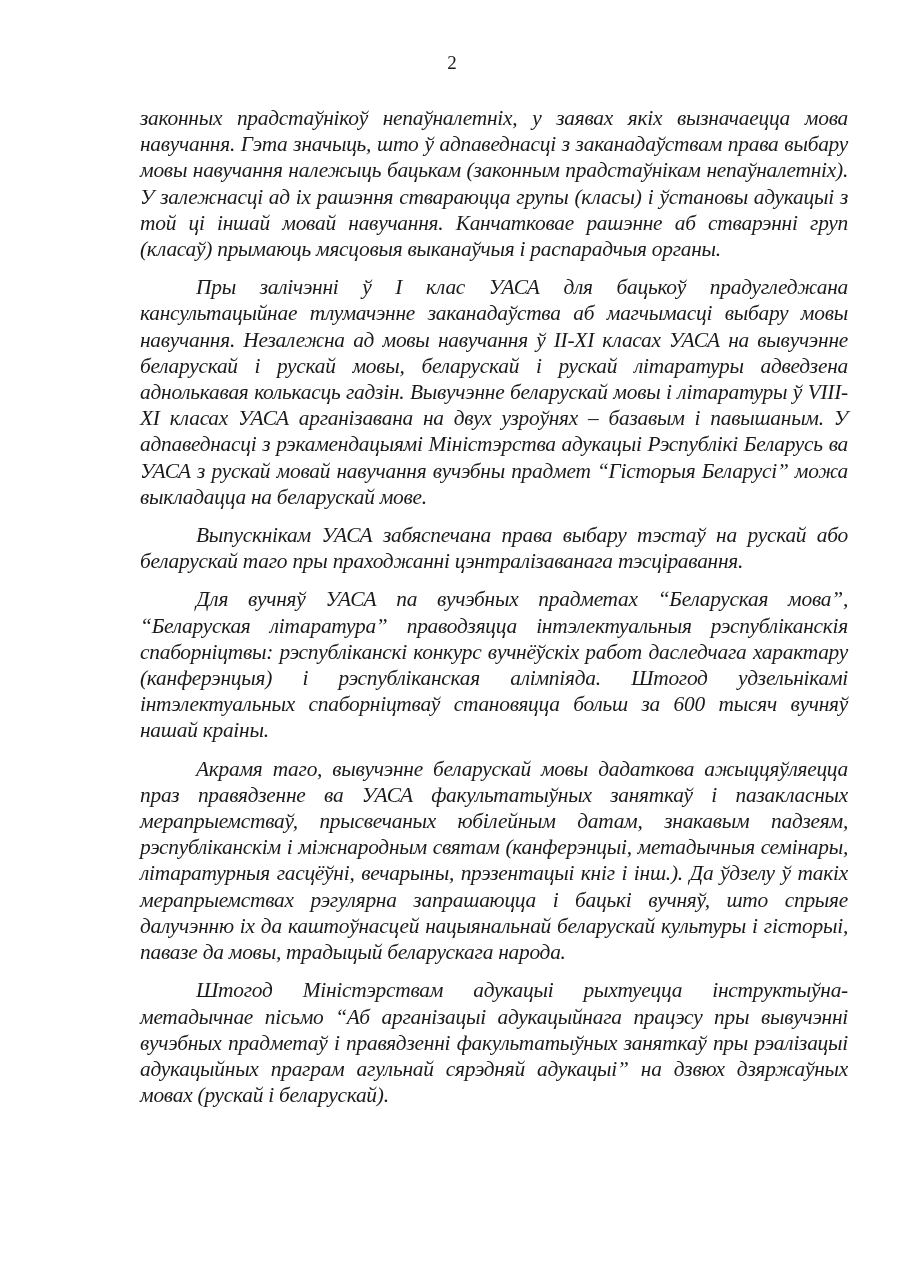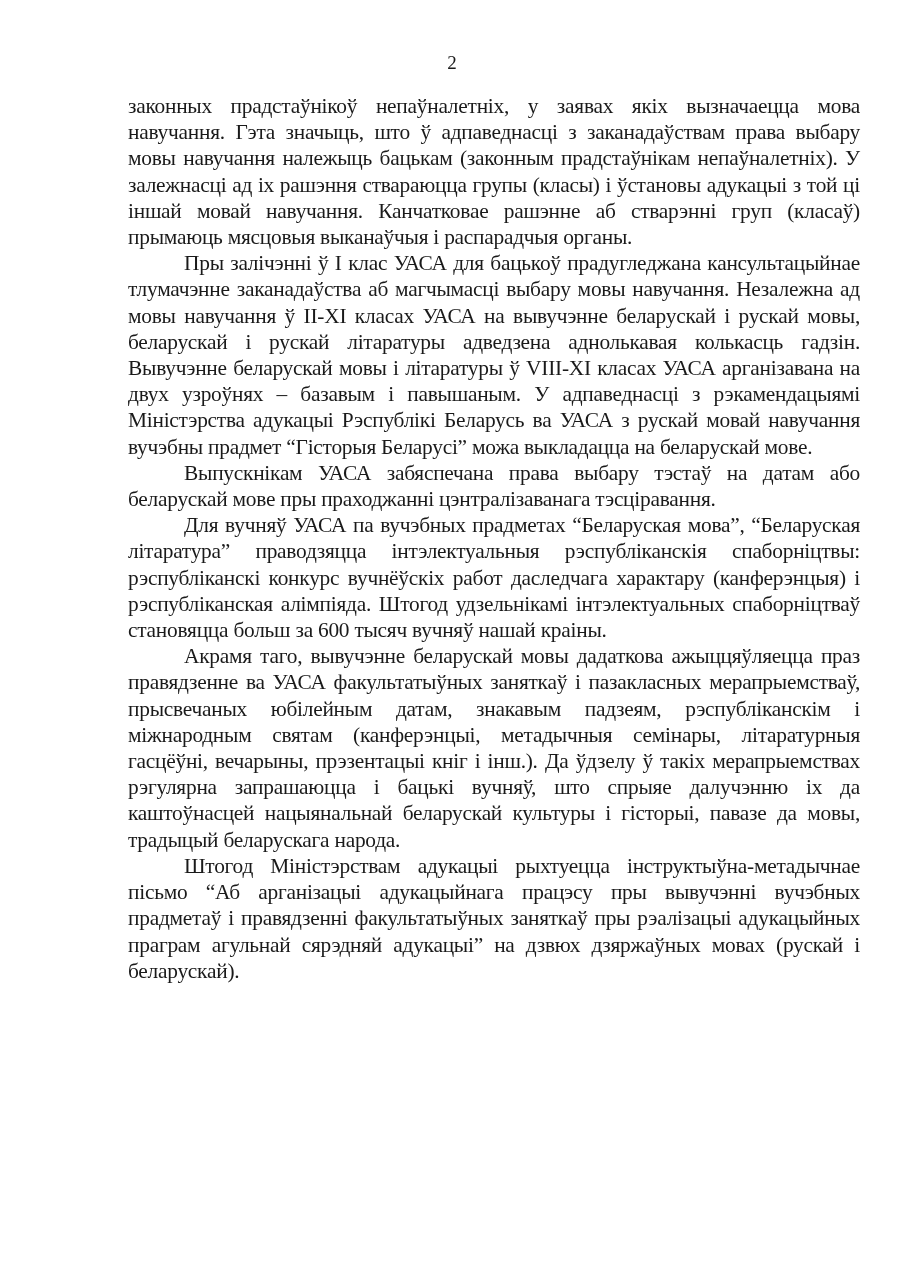--- a/index.html
+++ b/index.html
@@ -29,33 +29,34 @@
       top: 93px;
       left: 128px;
       width: 732px;
       font-size: 21.4px;
       line-height: 26.2px;
       text-align: justify;
       letter-spacing: -0.25px;
       word-spacing: 0px;
     }
     .para {
-      margin: 0;
+      margin: 12px;
       padding: 0;
       text-indent: 0;
+      font-style: italic;
     }
     .para.indent {
       text-indent: 56px;
     }
   </style>
 </head>
 <body>
 
 <div class="page-number">2</div>
 
 <div class="body-text">
   <p class="para">законных прадстаўнікоў непаўналетніх, у заявах якіх вызначаецца мова навучання. Гэта значыць, што ў адпаведнасці з заканадаўствам права выбару мовы навучання належыць бацькам (законным прадстаўнікам непаўналетніх). У залежнасці ад іх рашэння ствараюцца групы (класы) і ўстановы адукацыі з той ці іншай мовай навучання. Канчатковае рашэнне аб стварэнні груп (класаў) прымаюць мясцовыя выканаўчыя і распарадчыя органы.</p>
   <p class="para indent">Пры залічэнні ў І клас УАСА для бацькоў прадугледжана кансультацыйнае тлумачэнне заканадаўства аб магчымасці выбару мовы навучання. Незалежна ад мовы навучання ў ІІ-ХІ класах УАСА на вывучэнне беларускай і рускай мовы, беларускай і рускай літаратуры адведзена аднолькавая колькасць гадзін. Вывучэнне беларускай мовы і літаратуры ў VІІІ-ХІ класах УАСА арганізавана на двух узроўнях – базавым і павышаным. У адпаведнасці з рэкамендацыямі Міністэрства адукацыі Рэспублікі Беларусь ва УАСА з рускай мовай навучання вучэбны прадмет “Гісторыя Беларусі” можа выкладацца на беларускай мове.</p>
-  <p class="para indent">Выпускнікам УАСА забяспечана права выбару тэстаў на датам або беларускай мове пры праходжанні цэнтралізаванага тэсціравання.</p>
+  <p class="para indent">Выпускнікам УАСА забяспечана права выбару тэстаў на рускай або беларускай таго пры праходжанні цэнтралізаванага тэсціравання.</p>
   <p class="para indent">Для вучняў УАСА па вучэбных прадметах “Беларуская мова”, “Беларуская літаратура” праводзяцца інтэлектуальныя рэспубліканскія спаборніцтвы: рэспубліканскі конкурс вучнёўскіх работ даследчага характару (канферэнцыя) і рэспубліканская алімпіяда. Штогод удзельнікамі інтэлектуальных спаборніцтваў становяцца больш за 600 тысяч вучняў нашай краіны.</p>
   <p class="para indent">Акрамя таго, вывучэнне беларускай мовы дадаткова ажыццяўляецца праз правядзенне ва УАСА факультатыўных заняткаў і пазакласных мерапрыемстваў, прысвечаных юбілейным датам, знакавым падзеям, рэспубліканскім і міжнародным святам (канферэнцыі, метадычныя семінары, літаратурныя гасцёўні, вечарыны, прэзентацыі кніг і інш.). Да ўдзелу ў такіх мерапрыемствах рэгулярна запрашаюцца і бацькі вучняў, што спрыяе далучэнню іх да каштоўнасцей нацыянальнай беларускай культуры і гісторыі, павазе да мовы, традыцый беларускага народа.</p>
   <p class="para indent">Штогод Міністэрствам адукацыі рыхтуецца інструктыўна-метадычнае пісьмо “Аб арганізацыі адукацыйнага працэсу пры вывучэнні вучэбных прадметаў і правядзенні факультатыўных заняткаў пры рэалізацыі адукацыйных праграм агульнай сярэдняй адукацыі” на дзвюх дзяржаўных мовах (рускай і беларускай).</p>
 </div>
 
 </body></html>

